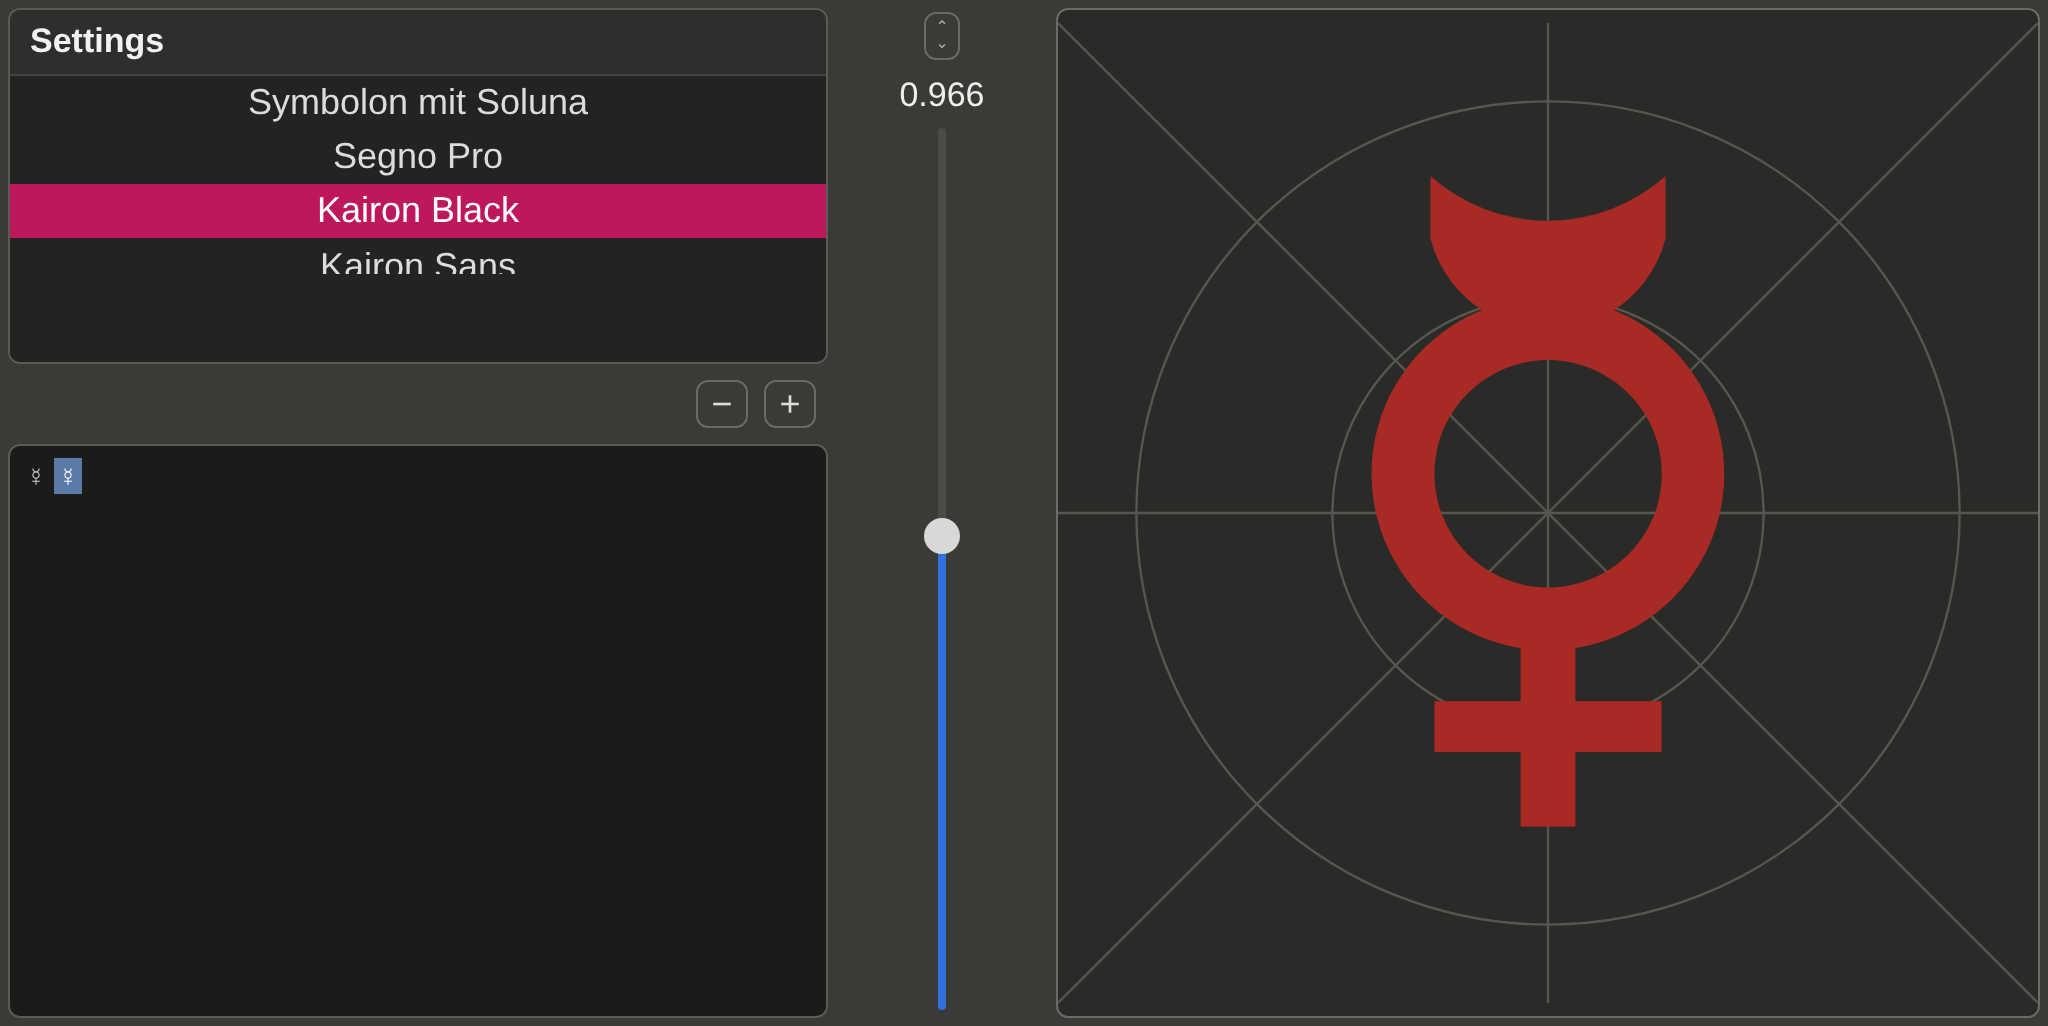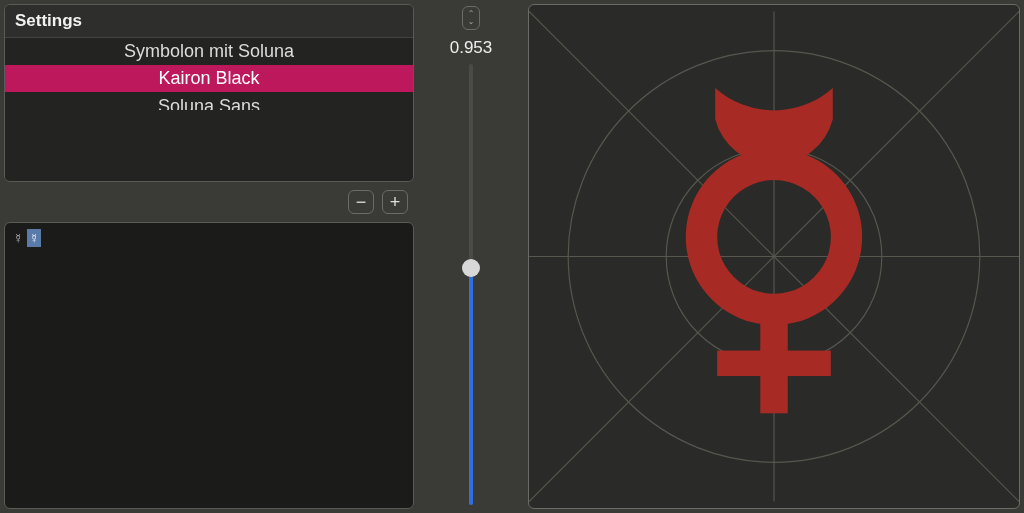--- a/index.html
+++ b/index.html
@@ -196,22 +196,23 @@
 <body>
 
 <div class="app">
 
   <div class="left-col">
 
     <div class="panel settings-panel">
       <div class="settings-header">Settings</div>
       <div class="settings-list">
         <div class="settings-item">Symbolon mit Soluna</div>
+        <div class="settings-item">Segno Pro</div>
         <div class="settings-item selected">Kairon Black</div>
-        <div class="settings-item partial">Soluna Sans</div>
+        <div class="settings-item partial">Kairon Sans</div>
       </div>
     </div>
 
     <div class="btn-row">
       <div class="rnd-btn">
         <span>−</span>
       </div>
       <div class="rnd-btn">
         <span>+</span>
       </div>
@@ -224,21 +225,21 @@
       </div>
     </div>
 
   </div>
 
   <div class="slider-col">
     <div class="stepper">
       <span>⌃</span>
       <span>⌄</span>
     </div>
-    <div class="slider-value">0.953</div>
+    <div class="slider-value">0.966</div>
     <div class="vslider">
       <div class="track-full"></div>
       <div class="track-fill" id="track-fill" style="height: 53.8%;"></div>
       <div class="thumb" id="slider-thumb" style="bottom: 53.8%;"></div>
     </div>
   </div>
 
   <div class="preview-col">
     <div class="preview-box">
       <svg viewBox="0 0 500 500" preserveAspectRatio="xMidYMid meet">

